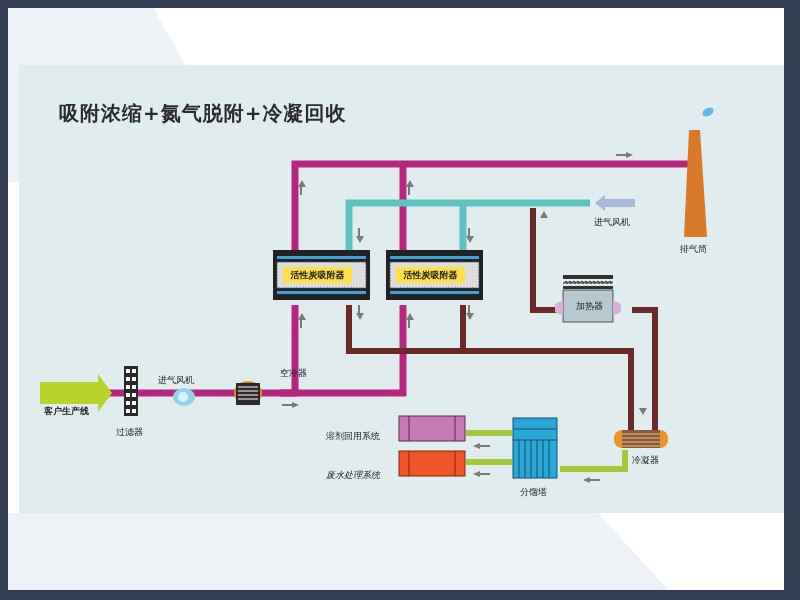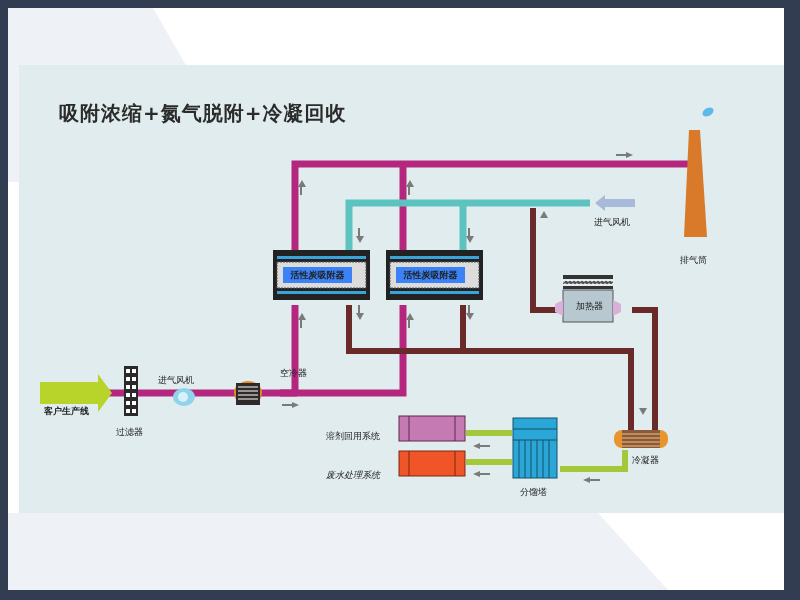--- a/index.html
+++ b/index.html
@@ -2,21 +2,21 @@
 <html><head>
 <meta charset="utf-8">
 <style>
   html, body { margin:0; padding:0; }
   body { width:800px; height:600px; background:#333d52; position:relative; overflow:hidden; font-family:"DejaVu Sans", sans-serif; }
   .slide { position:absolute; left:8px; top:8px; width:776px; height:582px; background:#ffffff; overflow:hidden; }
   .panel { position:absolute; left:19px; top:65px; width:765px; height:448px; background:#e1ecee; }
   .title { position:absolute; left:59px; top:100px; font-size:20px; font-weight:bold; color:#2b2b2b; letter-spacing:1px; }
   svg.diagram { position:absolute; left:0; top:0; }
   .lbl { position:absolute; font-size:9px; color:#222; white-space:nowrap; }
-  .lbl-box { position:absolute; font-size:9px; color:#222; background:#3b82f6; text-align:center; line-height:16px; font-weight:bold; }
+  .lbl-box { position:absolute; font-size:9px; color:#222; background:#fde047; text-align:center; line-height:16px; font-weight:bold; }
 </style>
 </head>
 <body>
 
 <div class="slide">
   <svg width="776" height="582" style="position:absolute;left:0;top:0">
     <polygon points="0,0 145,0 245,174 0,174" fill="#eef1f6"></polygon>
     <polygon points="0,505 590,505 660,582 0,582" fill="#eef1f6"></polygon>
   </svg>
 </div>
@@ -184,18 +184,18 @@
 
 <div class="title">吸附浓缩+氮气脱附+冷凝回收</div>
 
 <div class="lbl" style="left:44px;top:388px;font-weight:bold;margin-top:17px;">客户生产线</div>
 <div class="lbl" style="left:116px;top:426px;">过滤器</div>
 <div class="lbl" style="left:158px;top:374px;text-align:right;">进气风机</div>
 <div class="lbl" style="left:236px;top:367px;margin-left:44px;">空冷器</div>
 <div class="lbl-box" style="left:283px;top:267px;width:69px;">活性炭吸附器</div>
 <div class="lbl-box" style="left:396px;top:267px;width:69px;">活性炭吸附器</div>
 <div class="lbl" style="left:594px;top:216px;">进气风机</div>
-<div class="lbl" style="left:680px;top:243px;margin-top:11px;">排气筒</div>
+<div class="lbl" style="left:680px;top:243px;">排气筒</div>
 <div class="lbl" style="left:576px;top:300px;">加热器</div>
 <div class="lbl" style="left:632px;top:454px;">冷凝器</div>
 <div class="lbl" style="left:520px;top:486px;">分馏塔</div>
 <div class="lbl" style="left:326px;top:430px;">溶剂回用系统</div>
 <div class="lbl" style="left:326px;top:469px;font-style:italic;">废水处理系统</div>
 
 </body></html>

